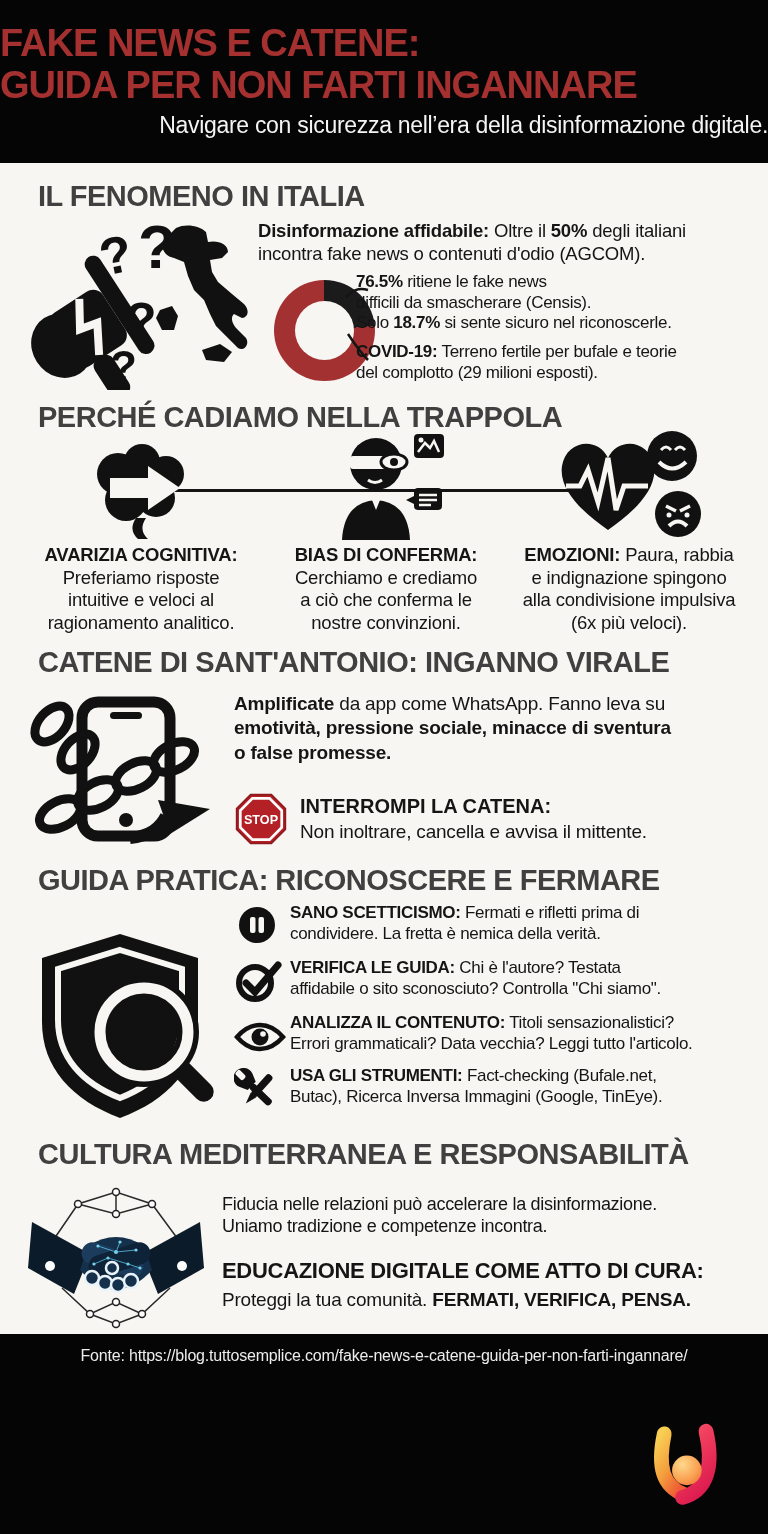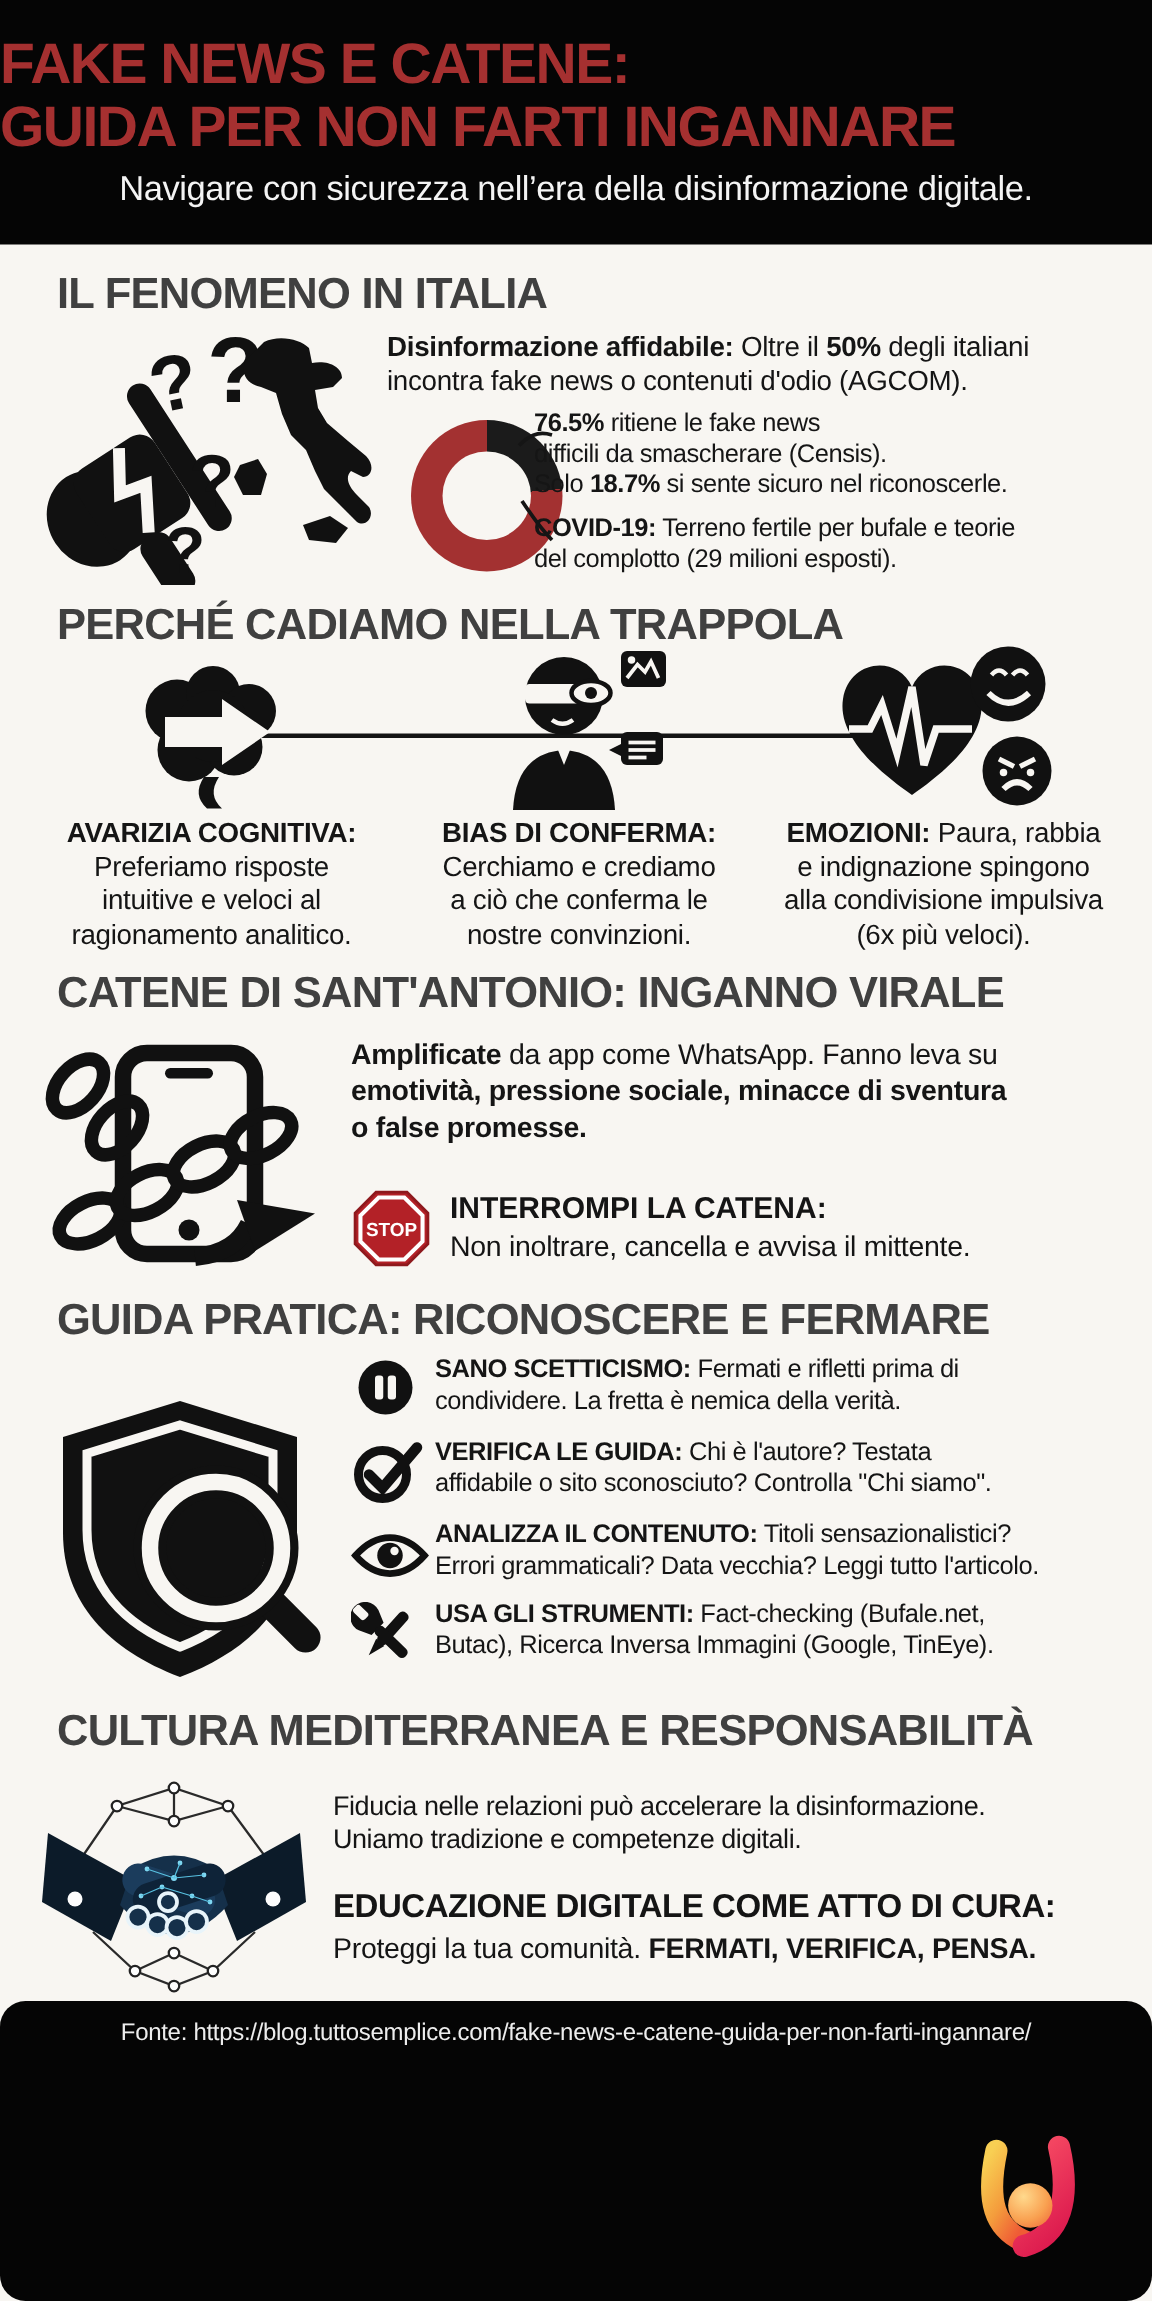--- a/index.html
+++ b/index.html
@@ -3,37 +3,37 @@
 <meta charset="utf-8">
 <style>
   html,body{margin:0;padding:0;background:#000;}
   .canvas{position:relative;width:768px;height:1534px;background:#f8f6f2;overflow:hidden;
           font-family:"Liberation Sans",sans-serif;color:#151515;}
   
   .header{position:absolute;left:0;top:0;width:768px;height:163px;background:#050505;}
   .t1,.t2{position:absolute;width:100%;text-align:left;color:#a53030;font-weight:bold;
           font-size:38px;letter-spacing:-1px;}
   .t1{top:22px}.t2{top:64px}
-  .sub{position:absolute;top:112px;width:100%;text-align:center;color:#f4f4f4;font-size:23px;letter-spacing:-0.3px;}
+  .sub{position:absolute;top:112px;width:100%;text-align:right;color:#f4f4f4;font-size:23px;letter-spacing:-0.3px;}
   
   .h{position:absolute;left:38px;color:#404040;font-weight:bold;font-size:29px;letter-spacing:-0.5px;white-space:nowrap;}
   
   .p{position:absolute;white-space:pre-wrap;line-height:1.22;color:#151515;}
   .p .b,.b{font-weight:bold;}
   .center{text-align:center;}
   
   .donut{position:absolute;left:274px;top:280px;width:101px;height:101px;border-radius:50%;
          background:conic-gradient(#1b1b1b 0 23.5%,#a33131 0);}
   .donut-hole{position:absolute;left:21px;top:21px;width:59px;height:59px;border-radius:50%;background:#f8f6f2;}
   .leads{position:absolute;left:344px;top:282px;}
   
   .connector{position:absolute;left:150px;top:489px;width:475px;height:3px;background:#141414;}
   .icon{position:absolute;}
   
-  .footer{position:absolute;left:0;top:1334px;width:768px;height:200px;background:#050505;border-radius:17px;}
+  .footer{position:absolute;left:0;top:1334px;width:768px;height:200px;background:#050505;}
   .source{position:absolute;top:13px;width:100%;text-align:center;color:#ededed;font-size:16px;letter-spacing:-0.2px;}
   svg text{font-family:"Liberation Sans",sans-serif;}
 </style>
 </head>
 <body>
 
 <div class="canvas">
 
   <div class="header">
     <div class="t1">FAKE NEWS E CATENE:</div>
@@ -287,21 +287,21 @@
           <line x1="88" y1="68" x2="108" y2="66"></line>
         <line x1="80" y1="74" x2="100" y2="80"></line>
           <line x1="66" y1="80" x2="80" y2="74"></line>
         <line x1="100" y1="80" x2="112" y2="84"></line>
           <line x1="92" y1="58" x2="88" y2="68"></line>
       </g>
     </g>
   </svg>
 
   <div class="p" style="left:222px;top:1194px;width:540px;font-size:18px;letter-spacing:-0.3px">Fiducia nelle relazioni può accelerare la disinformazione.
-Uniamo tradizione e competenze digitali.</div>
+Uniamo tradizione e competenze incontra.</div>
   <div class="p b" style="left:222px;top:1258px;width:540px;font-size:22px;letter-spacing:-0.3px">EDUCAZIONE DIGITALE COME ATTO DI CURA:</div>
   <div class="p" style="left:222px;top:1288px;width:545px;font-size:19px;letter-spacing:-0.2px"><span>Proteggi la tua comunità. </span><span class="b">FERMATI, VERIFICA, PENSA.</span></div>
 
   <div class="footer">
     <div class="source">Fonte: https://blog.tuttosemplice.com/fake-news-e-catene-guida-per-non-farti-ingannare/</div>
     <svg style="position:absolute;left:646px;top:86px" width="80" height="92" viewBox="0 0 92 102">
       <defs>
         <linearGradient id="lgY" x1="0" y1="0" x2="0.6" y2="1">
           <stop offset="0" stop-color="#f8cf53"></stop>
             <stop offset="0.55" stop-color="#f49c3c"></stop>

